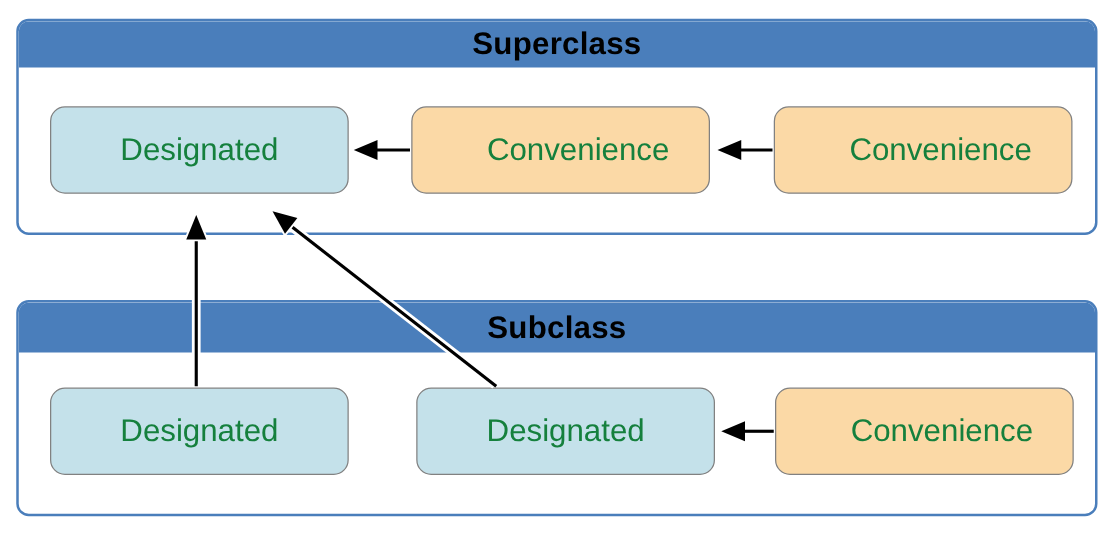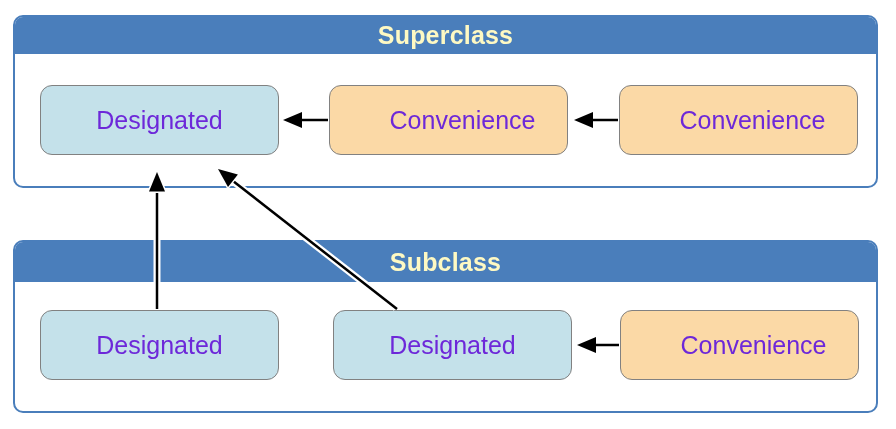--- a/index.html
+++ b/index.html
@@ -32,42 +32,42 @@
   .group-header {
     width: 100%;
     background: #4A7EBB;
     display: flex;
     align-items: center;
     justify-content: center;
   }
   .group-superclass .group-header { height: 37px; }
   .group-subclass   .group-header { height: 40px; }
   .group-title {
-    color: #fef9c3;
+    color: #000000;
     font-size: 25px;
     font-weight: bold;
     letter-spacing: 0.2px;
   }
   
   .box {
     position: absolute;
     width: 239px;
     height: 70px;
     box-sizing: border-box;
     border: 1.5px solid #818181;
     border-radius: 12px;
     display: flex;
     align-items: center;
     justify-content: center;
   }
   .box-designated  { background: #C4E1EA; }
   .box-convenience { background: #FBD9A6; padding-left: 28px; }
   .box-label {
     font-size: 25px;
-    color: #6d28d9;
+    color: #15803d;
   }
   
   .arrow-layer {
     position: absolute;
     left: 0;
     top: 0;
     width: 896px;
     height: 429px;
     pointer-events: none;
   }

